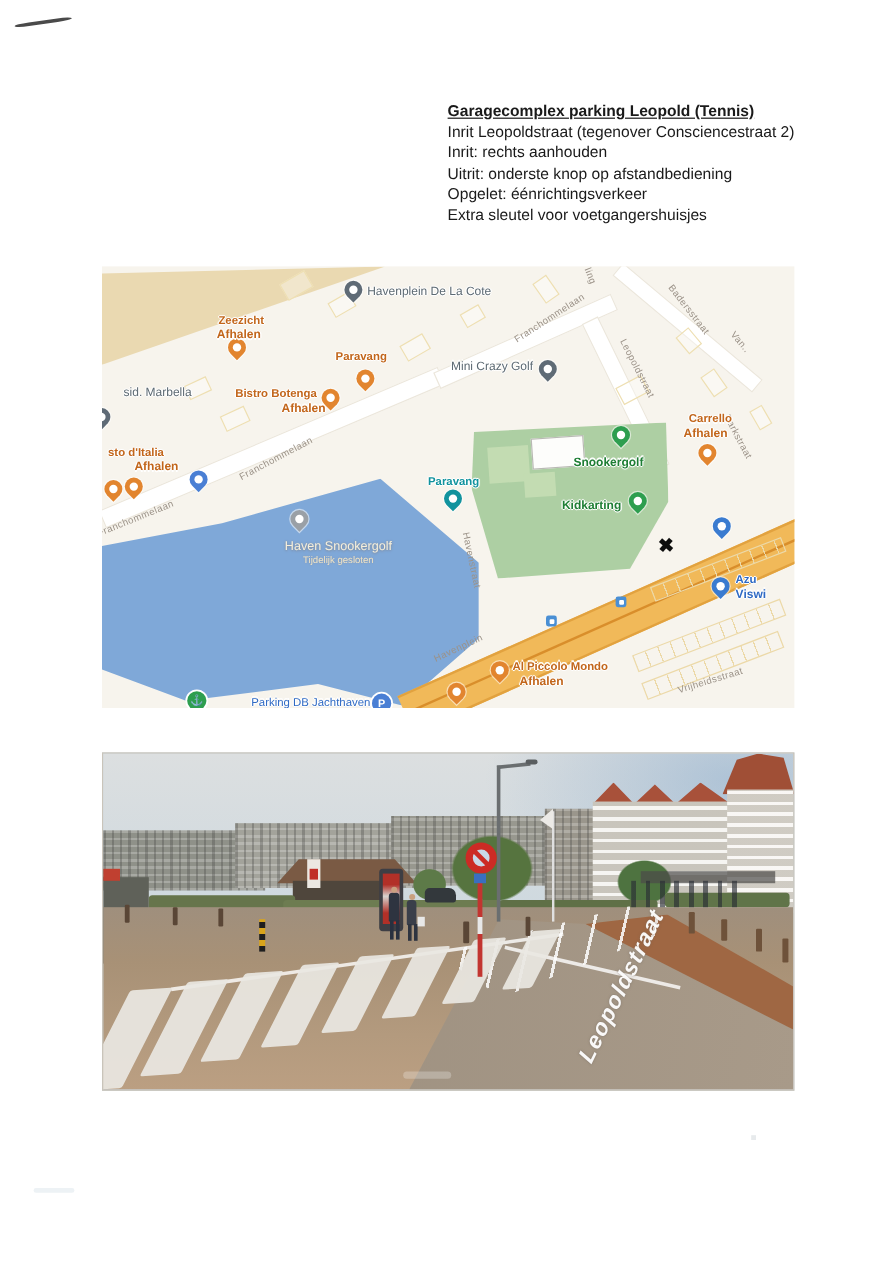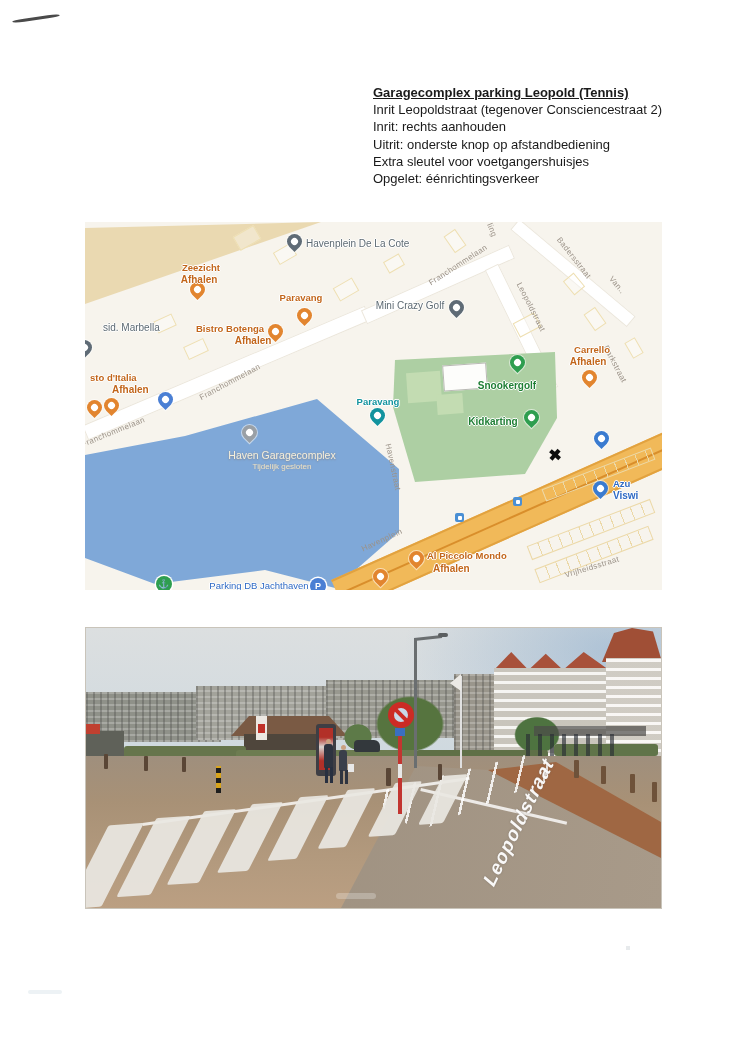--- a/index.html
+++ b/index.html
@@ -71,22 +71,22 @@
 
 <div class="pen"></div>
 <div class="smudge1"></div>
 <div class="smudge2"></div>
 
 <div class="note">
   <div class="title">Garagecomplex parking Leopold (Tennis)</div>
   <div>Inrit Leopoldstraat (tegenover Consciencestraat 2)</div>
   <div>Inrit: rechts aanhouden</div>
   <div>Uitrit: onderste knop op afstandbediening</div>
+  <div>Opgelet: éénrichtingsverkeer</div>
   <div>Extra sleutel voor voetgangershuisjes</div>
-  <div>Opgelet: éénrichtingsverkeer</div>
 </div>
 
 <div class="map">
   <div class="beach"></div>
 
   <div class="road-w" style="left:-12px;top:143px;width:305px;height:14px;transform:rotate(-23deg);"></div>
   <div class="road-w" style="left:272px;top:55px;width:160px;height:13px;transform:rotate(-24deg);"></div>
   <div class="road-w" style="left:429px;top:38px;width:13px;height:135px;transform:rotate(-26deg);"></div>
   <div class="road-w" style="left:481px;top:-25px;width:12px;height:150px;transform:rotate(-50deg);"></div>
 
@@ -155,21 +155,21 @@
   <div class="mlabel sub" style="left:168px;top:113px;">Afhalen</div>
   <div class="mlabel gray left" style="left:18px;top:100px;">sid. Marbella</div>
   <div class="mlabel left" style="left:5px;top:150px;">sto d'Italia</div>
   <div class="mlabel sub left" style="left:27px;top:162px;">Afhalen</div>
   <div class="mlabel gray" style="left:325px;top:78px;">Mini Crazy Golf</div>
   <div class="mlabel green" style="left:422px;top:158px;">Snookergolf</div>
   <div class="mlabel" style="left:507px;top:122px;text-align:center;">Carrello</div>
   <div class="mlabel sub" style="left:503px;top:134px;">Afhalen</div>
   <div class="mlabel green" style="left:408px;top:194px;">Kidkarting</div>
   <div class="mlabel blue" style="left:293px;top:174px;color:#12939e;">Paravang</div>
-  <div class="haven-label" style="left:197px;top:227px;">Haven Garagecomplex</div>
+  <div class="haven-label" style="left:197px;top:227px;">Haven Snookergolf</div>
   <div class="haven-sub" style="left:197px;top:240px;">Tijdelijk gesloten</div>
   <div class="mlabel blue left" style="left:528px;top:256px;">Azu</div>
   <div class="mlabel blue sub left" style="left:528px;top:268px;">Viswi</div>
   <div class="mlabel left" style="left:342px;top:328px;text-align:center;">Al Piccolo Mondo</div>
   <div class="mlabel sub left" style="left:348px;top:341px;">Afhalen</div>
   <div class="mlabel blue" style="left:174px;top:358px;font-weight:normal;font-size:9.5px;">Parking DB  Jachthaven</div>
 
   <div class="xmark" style="left:470px;top:233px;">✖</div>
 </div>
 

